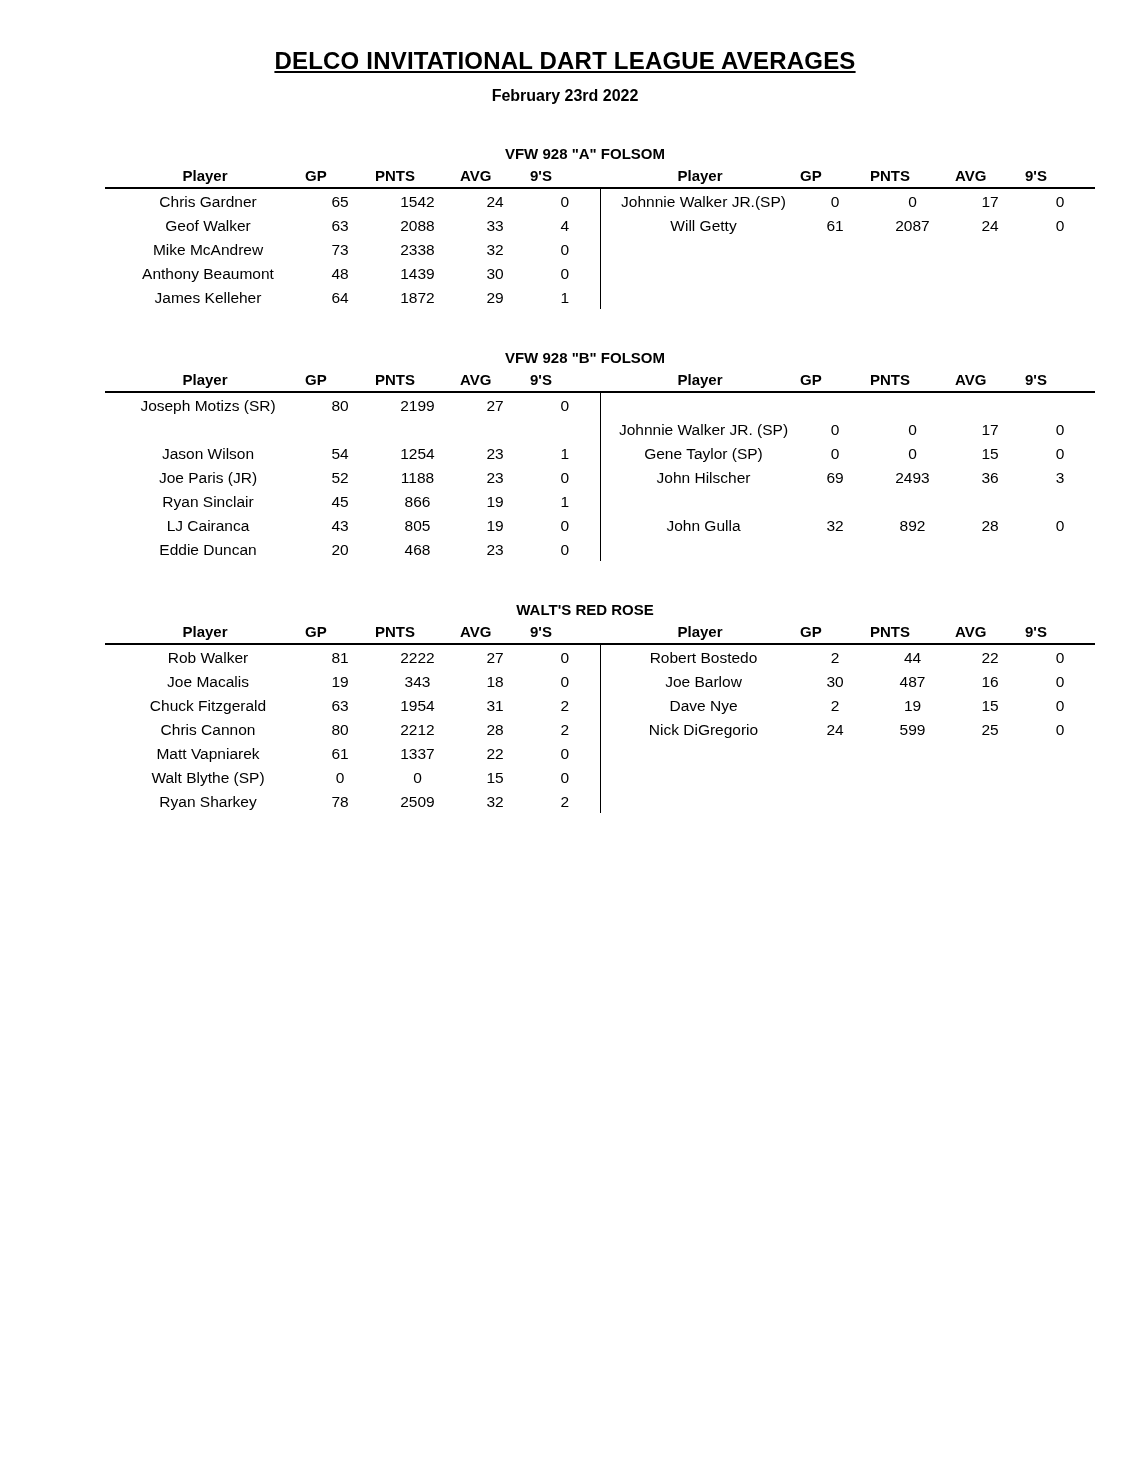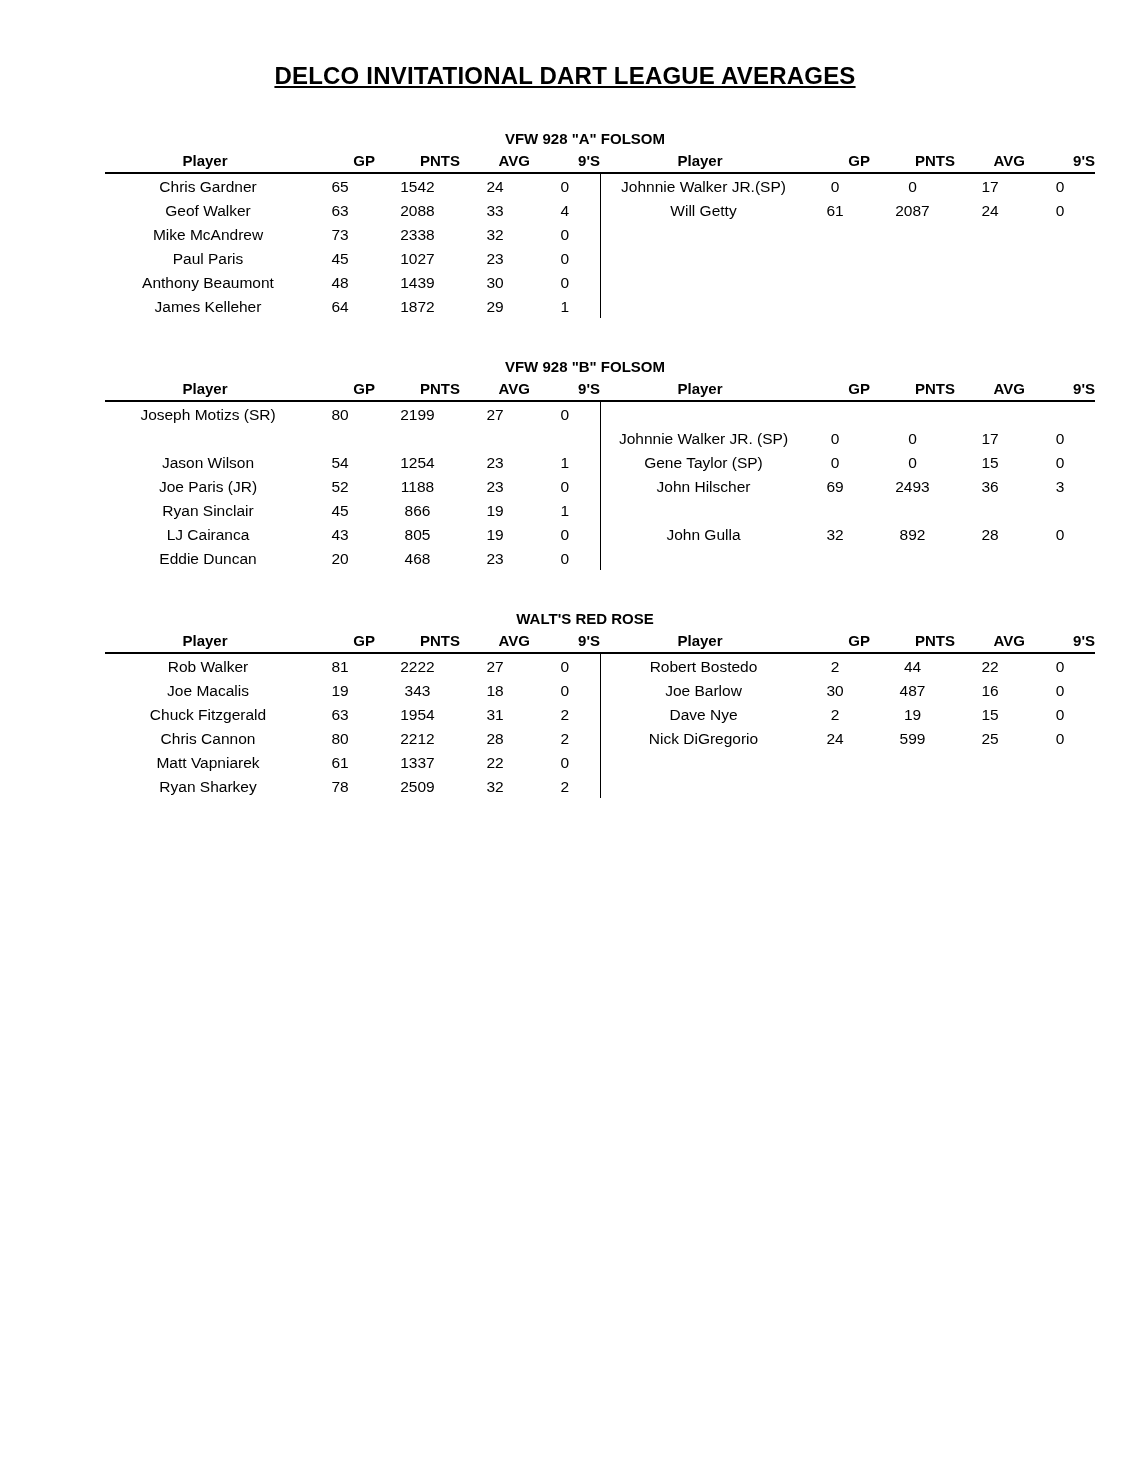--- a/index.html
+++ b/index.html
@@ -19,21 +19,21 @@
     width: 1130px;
     height: 1464px;
     box-sizing: border-box;
     padding: 0;
   }
   .doc-title {
     text-align: center;
     font-size: 24px;
     font-weight: bold;
     text-decoration: underline;
-    margin-top: 62px;
+    margin-top: 47px;
     letter-spacing: 0.2px;
   }
   .doc-subtitle {
     text-align: center;
     font-size: 16px;
     font-weight: bold;
     margin-top: 12px;
   }
   .section {
     margin-top: 40px;
@@ -53,21 +53,21 @@
   table.stats {
     border-collapse: collapse;
     width: 920px;
     table-layout: fixed;
     font-size: 15.5px;
   }
   table.stats th {
     font-weight: bold;
     font-size: 15px;
     padding: 1px 0 3px 0;
-    text-align: right;
+    text-align: left;
     border-bottom: 2px solid #000;
   }
   table.stats td {
     padding: 1.5px 0;
     text-align: center;
     height: 21px;
     line-height: 21px;
   }
   .c-name {
     width: 200px;
@@ -92,20 +92,21 @@
     display: block;
     width: 190px;
   }
 </style>
 </head>
 <body>
 
 <div class="page">
 
   <div class="doc-title">DELCO INVITATIONAL DART LEAGUE AVERAGES</div>
+  <div class="doc-subtitle">February 23rd  2022</div>
 
   <div class="section">
     <div class="section-title">VFW 928 "A" FOLSOM</div>
     <div class="tbl-wrap">
       <table class="stats">
         <thead>
           <tr>
             <th class="c-name hdr-name">Player</th>
             <th class="c-gp">GP</th>
             <th class="c-pnts">PNTS</th>
@@ -155,34 +156,20 @@
             <td class="c-nines">0</td>
             <td class="c-name-r">
                 <span class="nowrap"></span>
               </td>
             <td class="c-gp"></td>
             <td class="c-pnts"></td>
             <td class="c-avg"></td>
             <td class="c-nines"></td>
           </tr>
           <tr>
-            <td class="c-name">Paul Paris</td>
-            <td class="c-gp">45</td>
-            <td class="c-pnts">1027</td>
-            <td class="c-avg">23</td>
-            <td class="c-nines">0</td>
-            <td class="c-name-r">
-                <span class="nowrap"></span>
-              </td>
-            <td class="c-gp"></td>
-            <td class="c-pnts"></td>
-            <td class="c-avg"></td>
-            <td class="c-nines"></td>
-          </tr>
-          <tr>
             <td class="c-name">Anthony Beaumont</td>
             <td class="c-gp">48</td>
             <td class="c-pnts">1439</td>
             <td class="c-avg">30</td>
             <td class="c-nines">0</td>
             <td class="c-name-r">
                 <span class="nowrap"></span>
               </td>
             <td class="c-gp"></td>
             <td class="c-pnts"></td>
@@ -413,20 +400,34 @@
             <td class="c-nines">0</td>
             <td class="c-name-r">
                 <span class="nowrap"></span>
               </td>
             <td class="c-gp"></td>
             <td class="c-pnts"></td>
             <td class="c-avg"></td>
             <td class="c-nines"></td>
           </tr>
           <tr>
+            <td class="c-name">Walt Blythe (SP)</td>
+            <td class="c-gp">0</td>
+            <td class="c-pnts">0</td>
+            <td class="c-avg">15</td>
+            <td class="c-nines">0</td>
+            <td class="c-name-r">
+                <span class="nowrap"></span>
+              </td>
+            <td class="c-gp"></td>
+            <td class="c-pnts"></td>
+            <td class="c-avg"></td>
+            <td class="c-nines"></td>
+          </tr>
+          <tr>
             <td class="c-name">Ryan Sharkey</td>
             <td class="c-gp">78</td>
             <td class="c-pnts">2509</td>
             <td class="c-avg">32</td>
             <td class="c-nines">2</td>
             <td class="c-name-r">
                 <span class="nowrap"></span>
               </td>
             <td class="c-gp"></td>
             <td class="c-pnts"></td>

